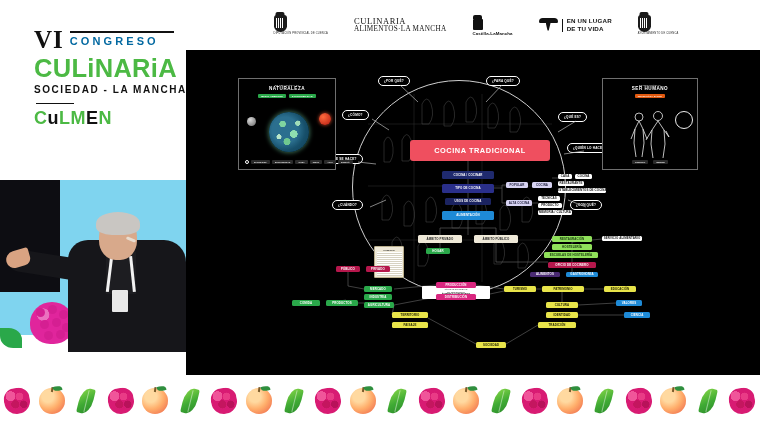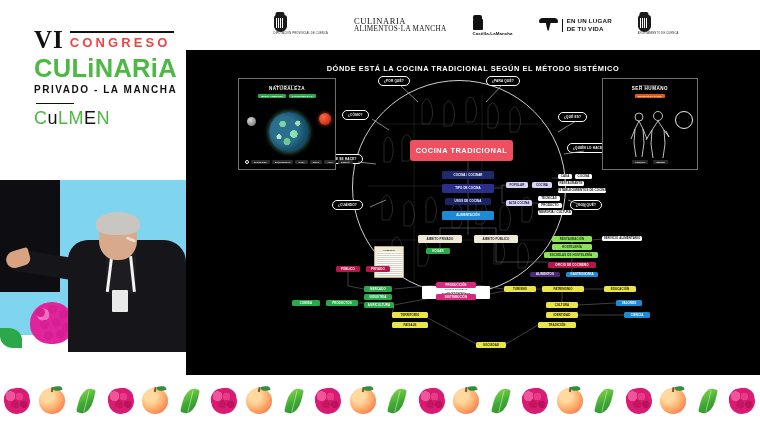--- a/index.html
+++ b/index.html
@@ -16,34 +16,34 @@
   .brand-inner { padding: 28px 0 0 34px; }
   .brand-row1 { display: flex; align-items: flex-start; gap: 6px; }
   .brand-vi {
     font-family: "Liberation Serif", serif;
     font-weight: bold; font-size: 25px; color: #111; letter-spacing: 1px;
     line-height: 0.95;
   }
   .brand-congreso-wrap { padding-top: 3px; }
   .brand-rule { height: 2px; background: #111; width: 104px; margin-bottom: 3px; }
   .brand-congreso {
-    font-size: 13px; font-weight: bold; letter-spacing: 3.1px; color: #ef4444;
+    font-size: 11px; font-weight: bold; letter-spacing: 3.1px; color: #0369a1;
     line-height: 1;
   }
   .brand-culinaria {
     font-size: 25.5px; font-weight: bold; letter-spacing: 0.3px;
     color: #4cb944; line-height: 1.05; margin-top: 3px;
   }
   .brand-castilla {
     font-size: 10px; font-weight: bold; letter-spacing: 1.55px;
     color: #111; margin-top: 2px;
   }
   .brand-divider { width: 38px; height: 1.6px; background: #111; margin: 8px 0 5px 2px; }
   .brand-culmen {
-    font-size: 18px; font-weight: normal; letter-spacing: 0.5px; line-height: 1;
+    font-size: 18px; font-weight: bold; letter-spacing: 0.5px; line-height: 1;
   }
   .brand-culmen .g { color: #4cb944; }
   .brand-culmen .k { color: #111; }
   .brand-sub {
     font-size: 8.6px; color: #111; font-weight: bold; line-height: 1.35; margin-top: 4px;
     max-width: 110px;
   }
 
   
   #sponsors {
@@ -110,21 +110,21 @@
   
   .node {
     position: absolute; border-radius: 1.5px; font-size: 2.9px; font-weight: bold;
     letter-spacing: .12px; line-height: 1; white-space: nowrap;
     display: flex; align-items: center; justify-content: center;
     padding: 0 3px; text-align: center; overflow: hidden;
   }
 
   
   #central {
-    position: absolute; left: 224px; top: 90px; width: 103px; height: 21px;
+    position: absolute; left: 224px; top: 90px; width: 140px; height: 21px;
     background: #ef4f5f; border-radius: 3px;
     display: flex; align-items: center; justify-content: center;
     color: #fff; font-size: 7.4px; font-weight: bold; letter-spacing: .55px;
   }
 
   
   .panel {
     position: absolute; border: 1px solid #6f6f6f; background: #000;
   }
   .panel-title { text-align:center; color:#fff; font-weight:bold; }
@@ -237,21 +237,21 @@
   <div id="brand">
     <div class="brand-inner">
       <div class="brand-row1">
         <div class="brand-vi">VI</div>
         <div class="brand-congreso-wrap">
           <div class="brand-rule"></div>
           <div class="brand-congreso">CONGRESO</div>
         </div>
       </div>
       <div class="brand-culinaria">CULiNARiA</div>
-      <div class="brand-castilla">PRIVADO - LA MANCHA</div>
+      <div class="brand-castilla">SOCIEDAD - LA MANCHA</div>
       <div class="brand-divider"></div>
       <div class="brand-culmen">
         <span class="g">C</span><span class="k">u</span><span class="g">LM</span><span class="k">E</span><span class="g">N</span>
       </div>
     </div>
   </div>
 
   <div id="sponsors">
 
     <div class="sp">
@@ -293,21 +293,20 @@
     <div class="sp">
       <div style="text-align:center">
         <div class="crest"></div>
         <div class="sp-cap">AYUNTAMIENTO DE CUENCA</div>
       </div>
     </div>
   </div>
 
   <div id="slide">
 
-    <div id="slide-title">DÓNDE ESTÁ LA COCINA TRADICIONAL SEGÚN EL MÉTODO SISTÉMICO</div>
 
     <div class="big-circle"></div>
     <svg class="sketch" viewBox="0 0 196 196">
       <g stroke="#9a9a9a" stroke-width="0.5" fill="none">
         <line x1="6" y1="34" x2="190" y2="34"></line>
         <line x1="6" y1="96" x2="190" y2="96"></line>
         <line x1="6" y1="150" x2="190" y2="150"></line>
         <line x1="52" y1="4" x2="52" y2="192"></line>
         <line x1="120" y1="4" x2="120" y2="192"></line>
       </g>

